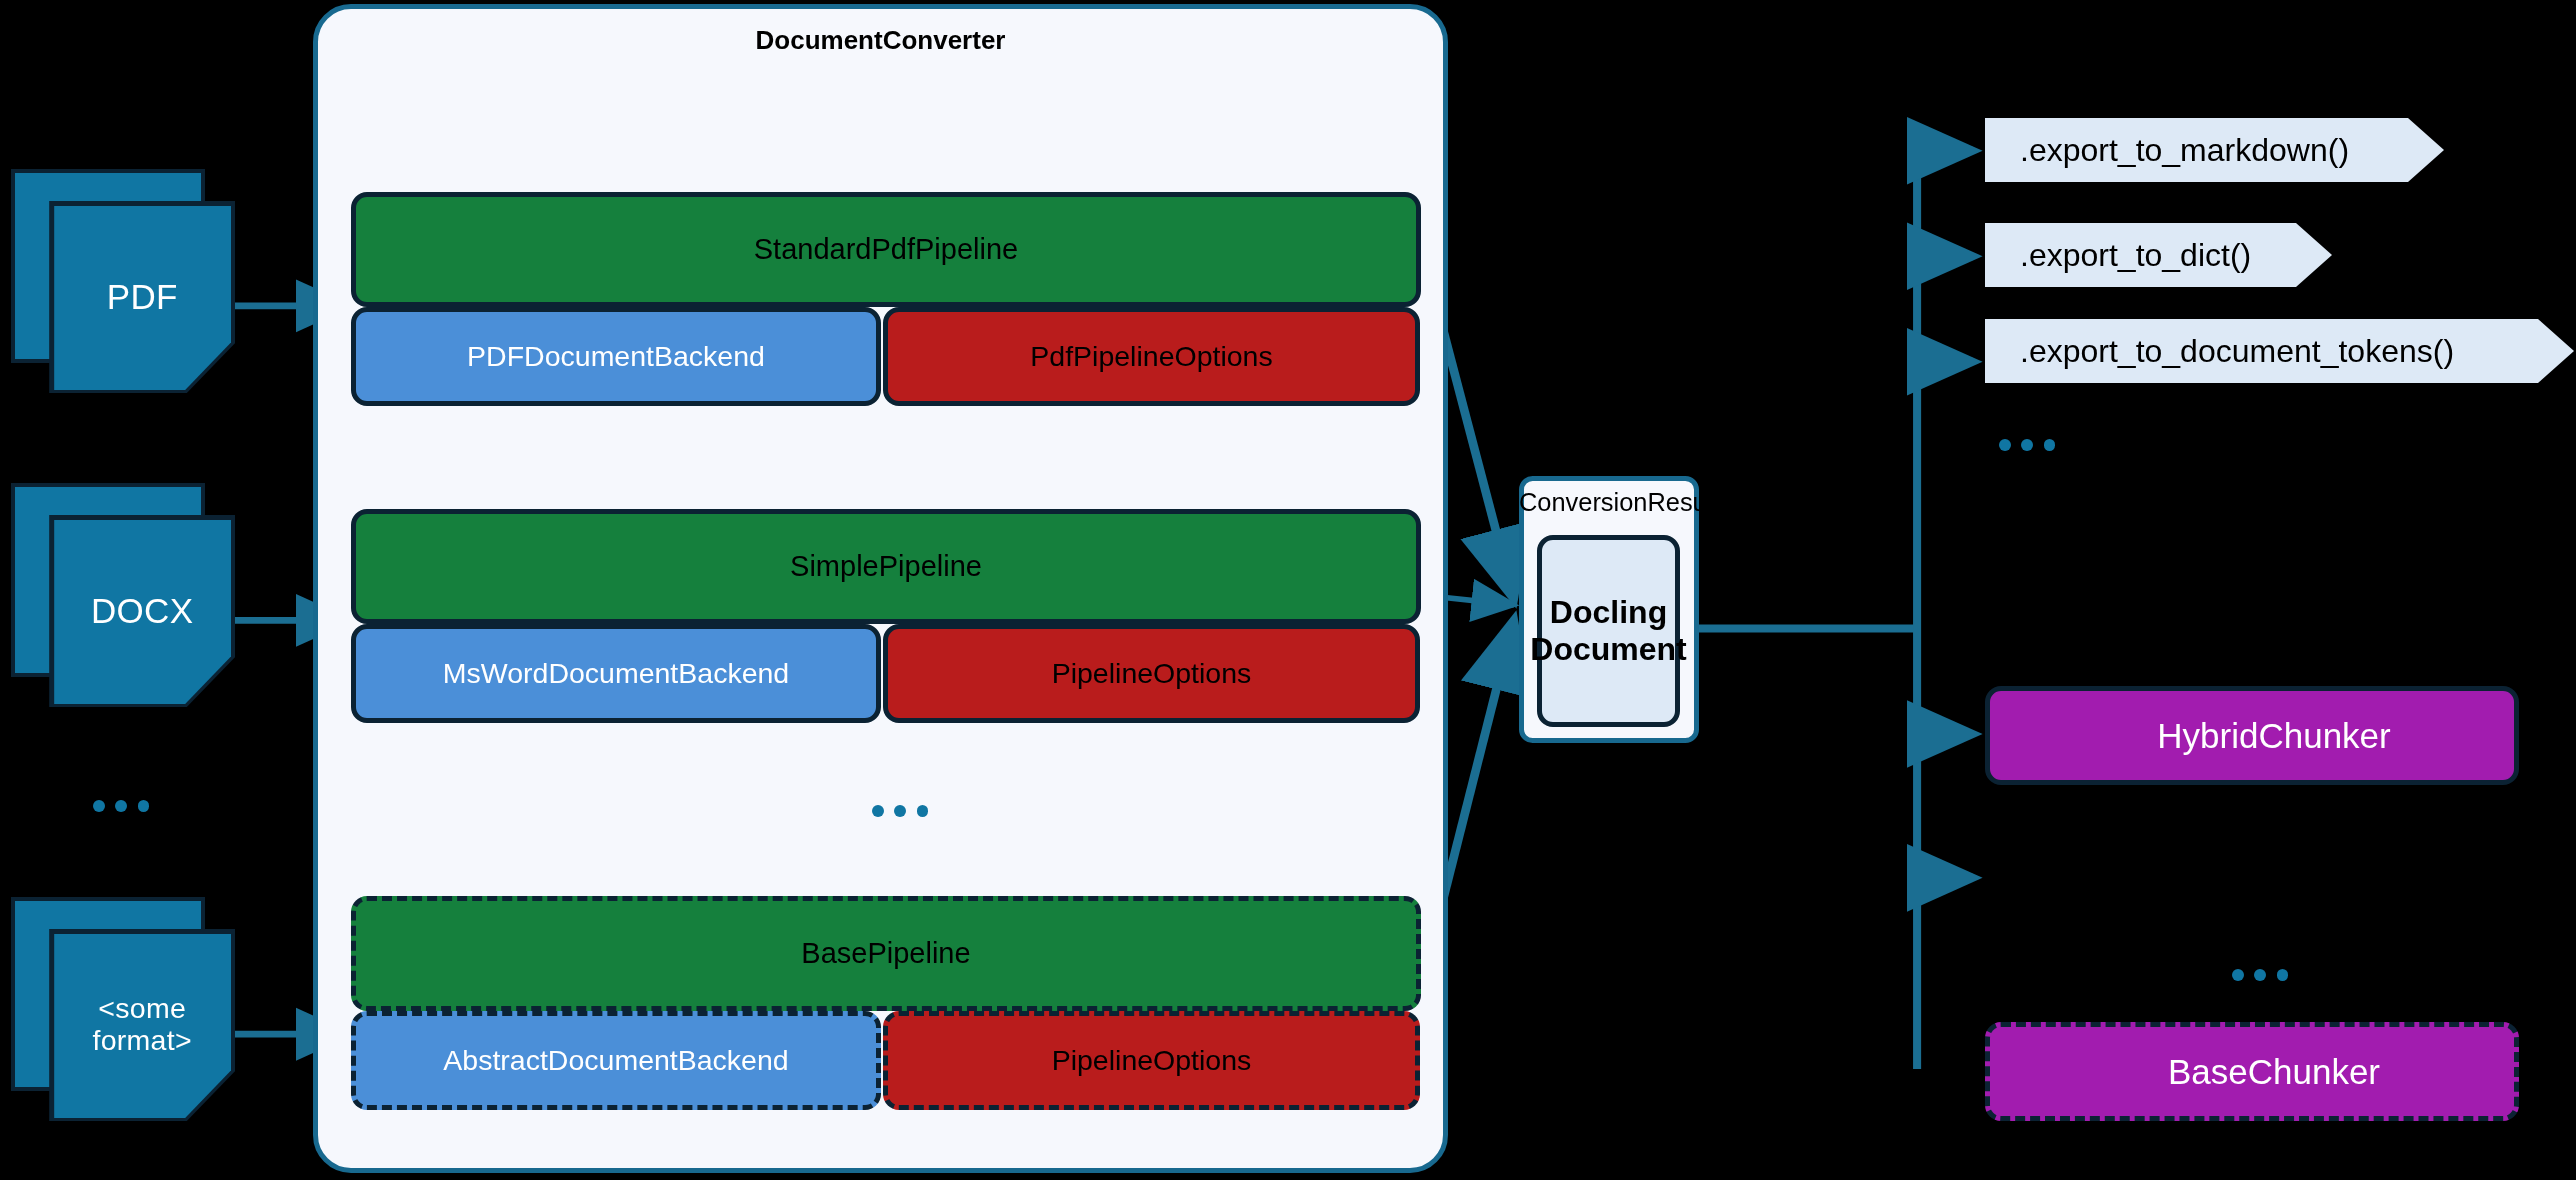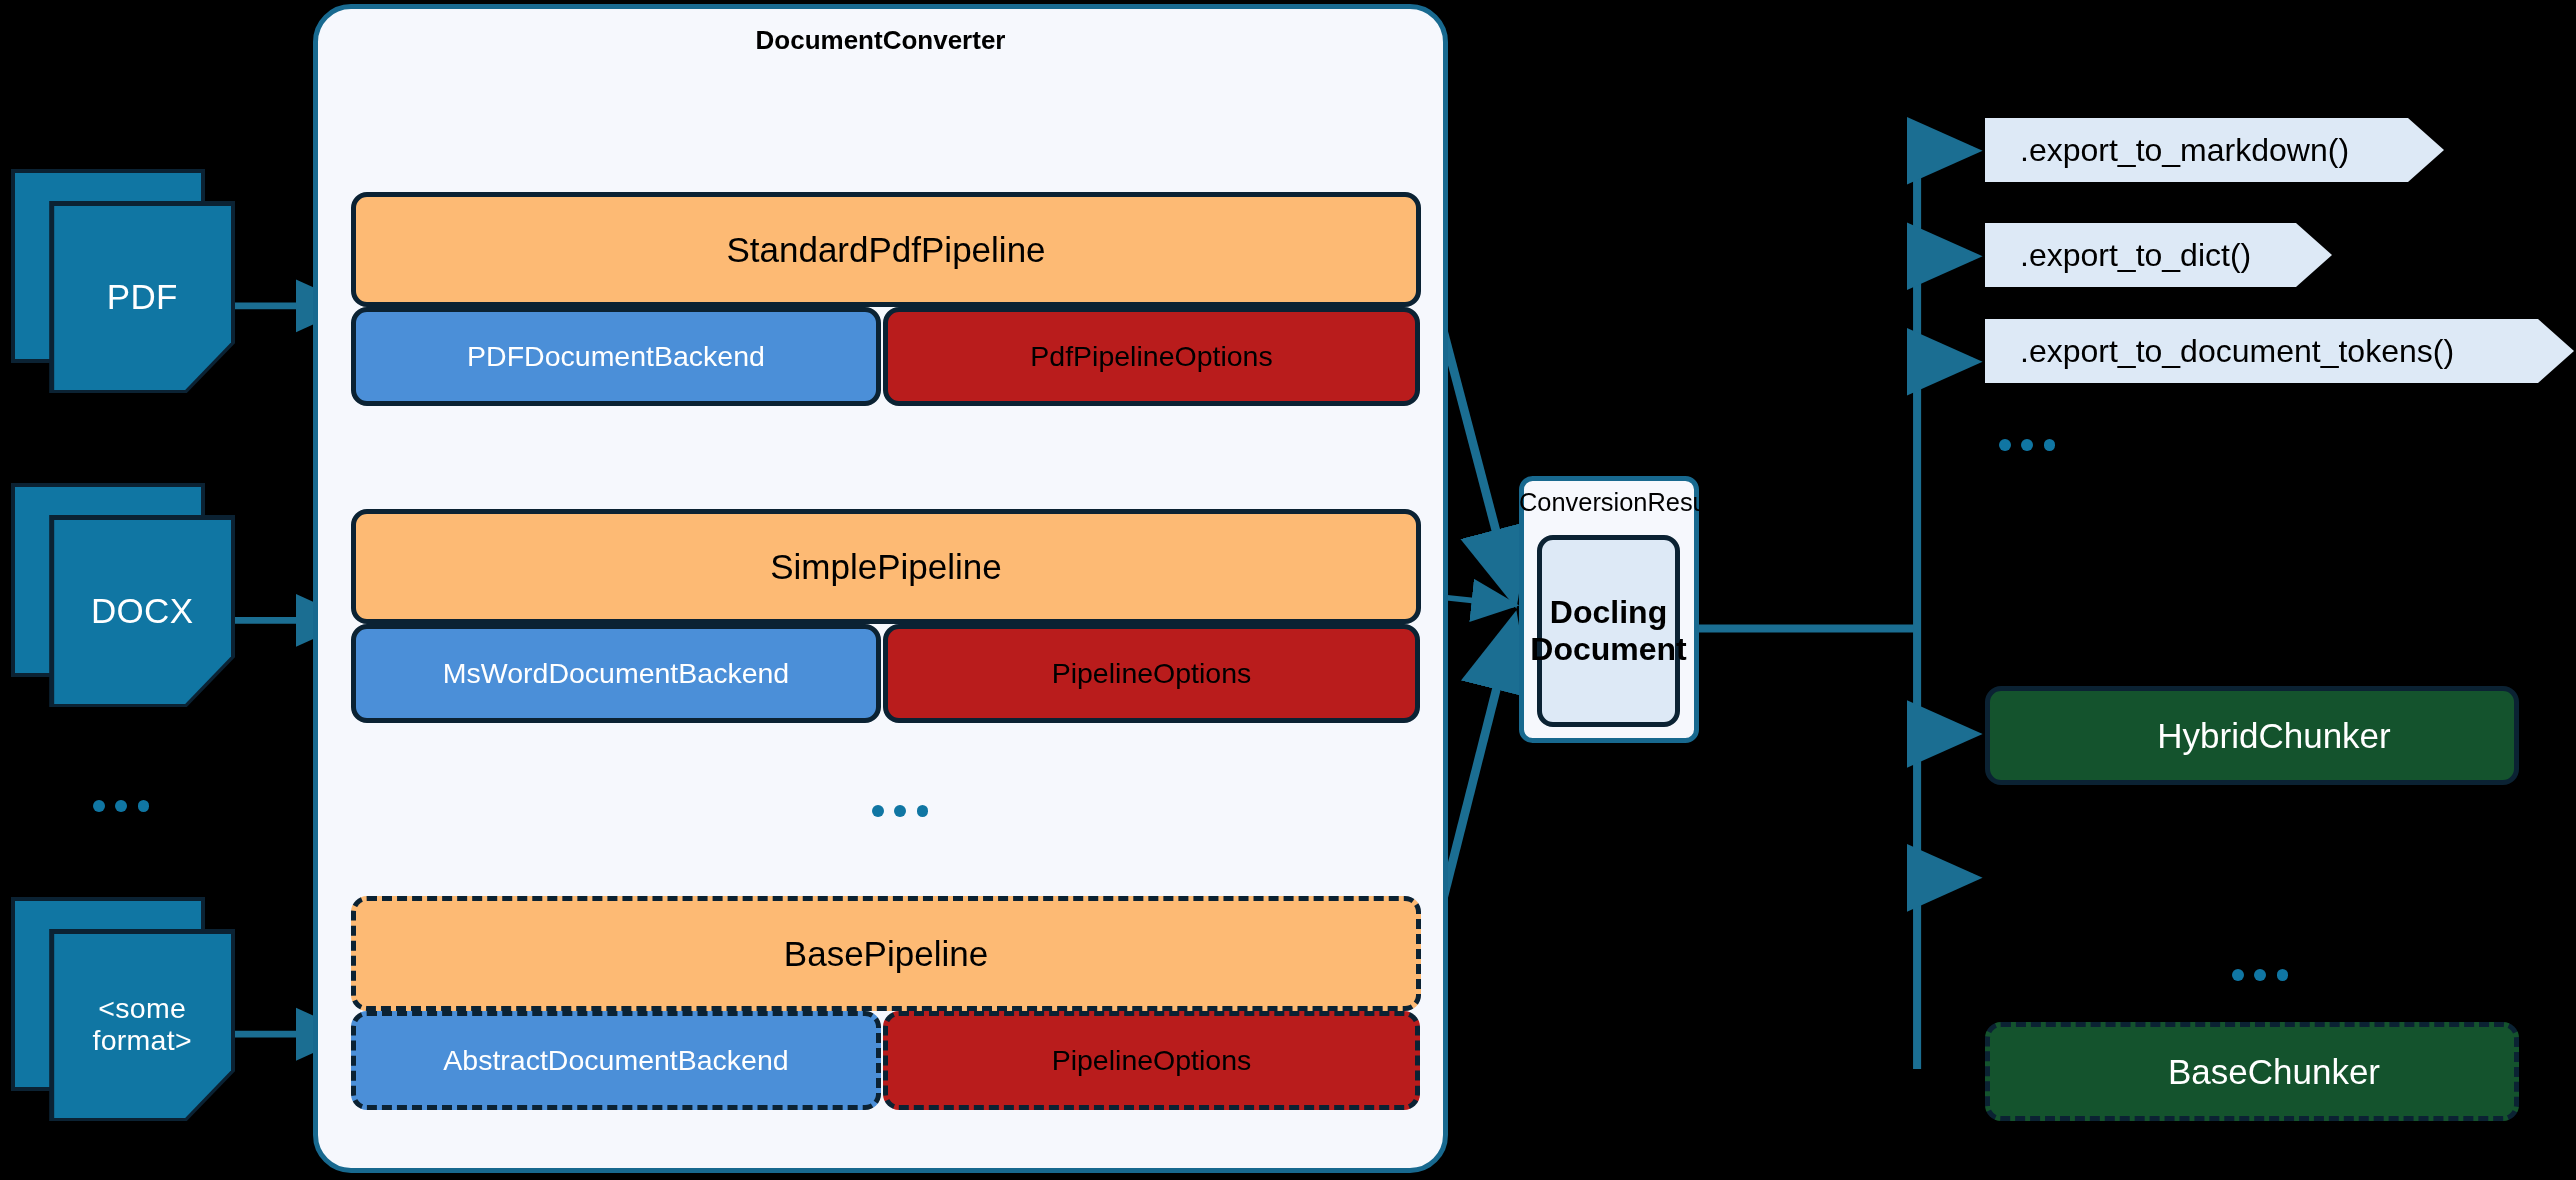--- a/index.html
+++ b/index.html
@@ -28,23 +28,23 @@
              letter-spacing:0.3px;padding:0 11.2px;box-sizing:border-box;border-radius:6px;}
   .doc-label.small{font-size:28.5px;}
 
   
   #converter-panel{left:313px;top:3.7px;width:1135px;height:1169px;
       background:#f6f8fd;border:5.6px solid #18698f;border-radius:38px;}
   #converter-title{left:313px;top:25px;width:1135px;text-align:center;
       font-size:26px;font-weight:bold;color:#000;}
 
   
-  .pipe-head{border:5.6px solid #0b2233;border-radius:16px;background:#fdba74;
+  .pipe-head{border:5.6px solid #0b2233;border-radius:16px;background:#15803d;
       display:flex;align-items:center;justify-content:center;
-      font-size:35px;color:#000;}
+      font-size:29px;color:#000;}
   .pipe-head.dashed{border-style:dashed;}
   .pipe-sub{border:5.6px solid #0b2233;border-radius:16px;
       display:flex;align-items:center;justify-content:center;
       font-size:28.5px;}
   .pipe-sub.dashed{border-style:dashed;}
   .sub-backend{background:#4b8fd8;color:#fff;}
   .sub-options{background:#b91c1c;color:#000;}
 
   
   #conversion-result{left:1519px;top:476px;width:180px;height:267px;
@@ -54,21 +54,21 @@
   #docling-document{left:1537px;top:535px;width:143px;height:192px;
       background:#dde9f6;border:5.6px solid #0b2233;border-radius:16px;
       display:flex;align-items:center;justify-content:center;text-align:center;
       font-size:32px;font-weight:bold;color:#000;line-height:1.15;}
 
   
   .export-arrow{background:#dde9f6;display:flex;align-items:center;
       padding-left:35px;font-size:32px;color:#000;box-sizing:border-box;}
 
   
-  .chunker{background:#14532d;border:5.6px solid #0b2233;border-radius:16px;
+  .chunker{background:#a21caf;border:5.6px solid #0b2233;border-radius:16px;
       display:flex;align-items:center;justify-content:center;
       color:#fff;font-size:35px;padding-left:44px;}
   .chunker.dashed{border-style:dashed;}
 
   
   .dots{display:flex;gap:10.5px;align-items:center;}
   .dots i{display:block;width:11.8px;height:11.8px;border-radius:50%;background:#1076a3;}
 
   svg.edges{position:absolute;left:0;top:0;width:2576px;height:1180px;
             pointer-events:none;}

